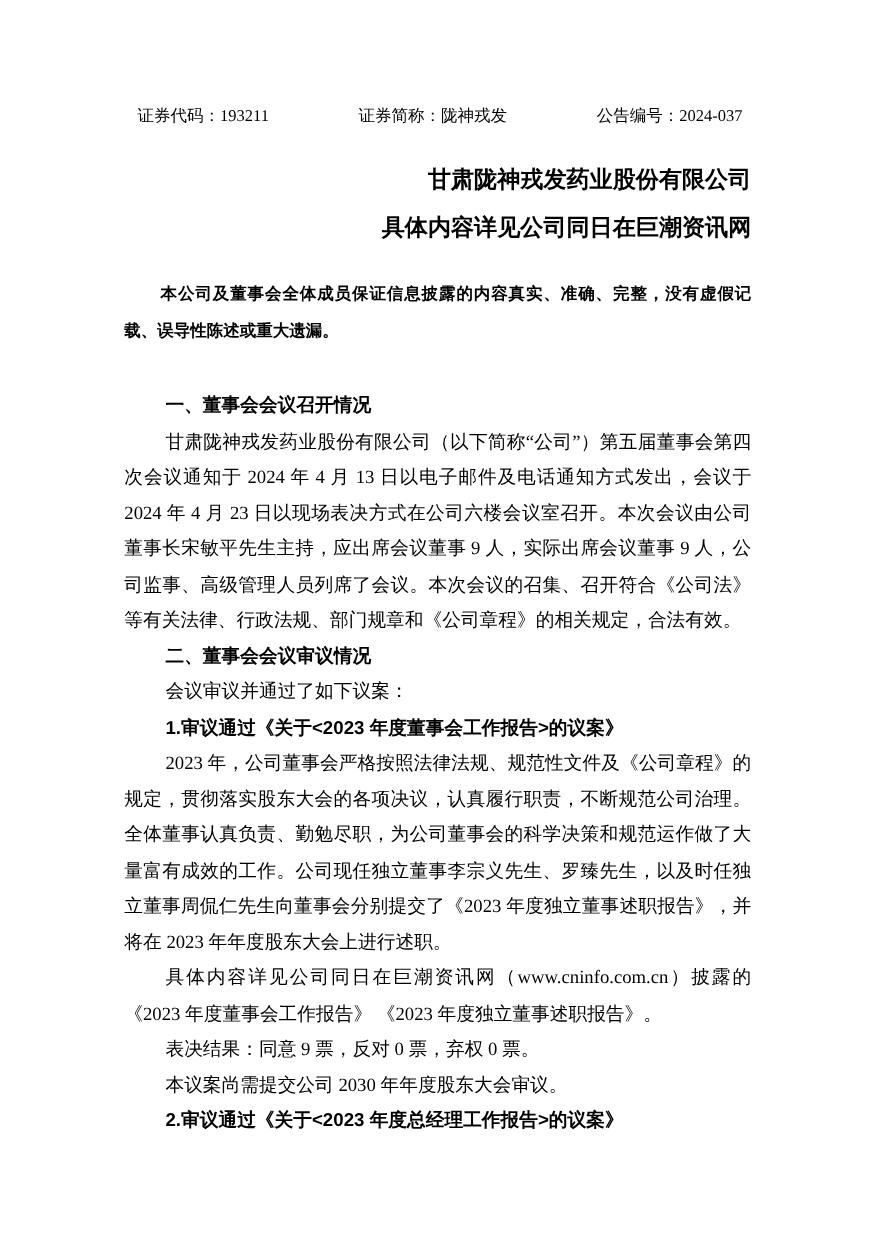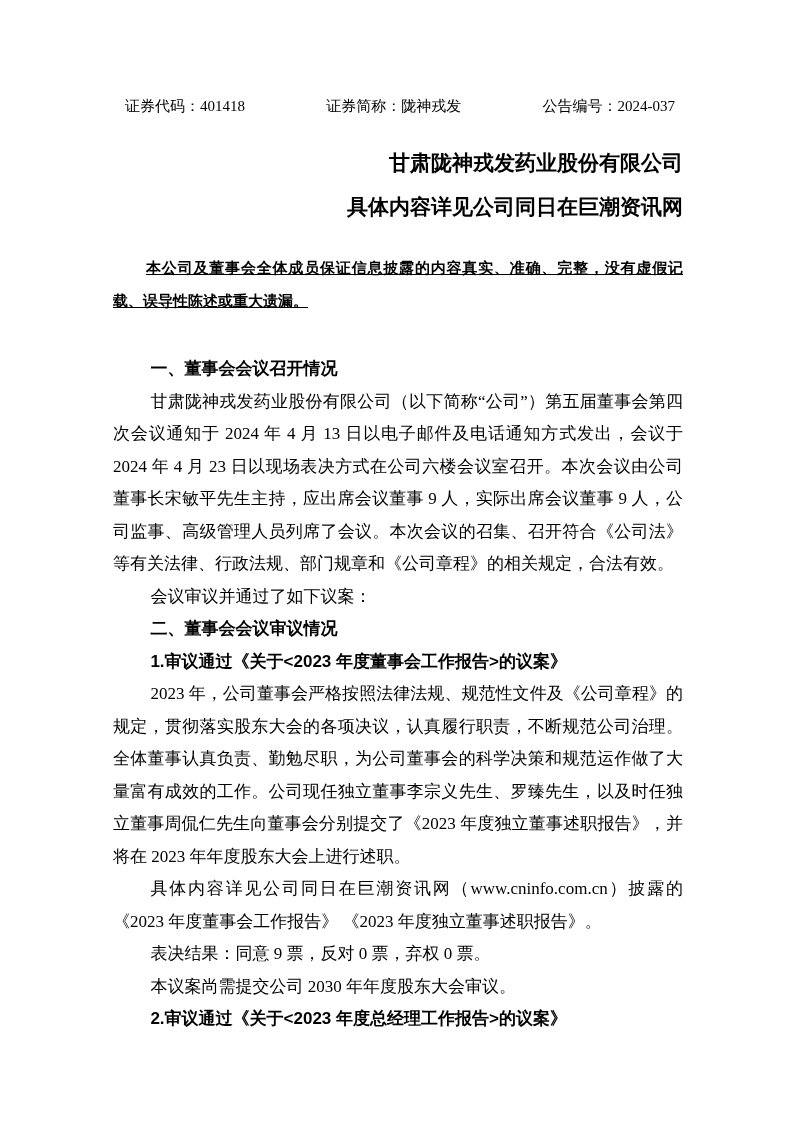--- a/index.html
+++ b/index.html
@@ -38,56 +38,55 @@
   .title-1 { margin-top: 35px; }
   .title-2 { margin-top: 18px; }
   .disclaimer {
     margin: 31px 0 0 0;
     font-size: 15px;
     line-height: 33px;
     font-weight: bold;
     text-indent: 2.2em;
     text-align: justify;
     font-family: "Liberation Sans", "DejaVu Sans", sans-serif;
-    text-decoration: underline;
   }
   .para {
     margin: 0;
     font-size: 17px;
     line-height: 32.5px;
     text-align: justify;
     text-indent: 2.2em;
   }
   .heading {
     font-weight: bold;
     font-family: "Liberation Sans", "DejaVu Sans", sans-serif;
   }
   .first-heading { margin-top: 36px; }
 </style>
 </head>
 <body>
 
 <div class="page">
 
   <div class="sec-header">
-    <span class="sec-item">证券代码：401418</span>
+    <span class="sec-item">证券代码：193211</span>
     <span class="sec-item">证券简称：陇神戎发</span>
     <span class="sec-item">公告编号：2024-037</span>
   </div>
 
   <div class="doc-title title-1">甘肃陇神戎发药业股份有限公司</div>
   <div class="doc-title title-2">具体内容详见公司同日在巨潮资讯网</div>
 
   <p class="disclaimer">本公司及董事会全体成员保证信息披露的内容真实、准确、完整，没有虚假记载、误导性陈述或重大遗漏。</p>
 
   <p class="para heading first-heading">一、董事会会议召开情况</p>
   <p class="para">甘肃陇神戎发药业股份有限公司（以下简称“公司”）第五届董事会第四次会议通知于 2024 年 4 月 13 日以电子邮件及电话通知方式发出，会议于 2024 年 4 月 23 日以现场表决方式在公司六楼会议室召开。本次会议由公司董事长宋敏平先生主持，应出席会议董事 9 人，实际出席会议董事 9 人，公司监事、高级管理人员列席了会议。本次会议的召集、召开符合《公司法》等有关法律、行政法规、部门规章和《公司章程》的相关规定，合法有效。</p>
 
+  <p class="para heading">二、董事会会议审议情况</p>
   <p class="para">会议审议并通过了如下议案：</p>
-  <p class="para heading">二、董事会会议审议情况</p>
 
   <p class="para heading">1.审议通过《关于&lt;2023 年度董事会工作报告&gt;的议案》</p>
   <p class="para">2023 年，公司董事会严格按照法律法规、规范性文件及《公司章程》的规定，贯彻落实股东大会的各项决议，认真履行职责，不断规范公司治理。全体董事认真负责、勤勉尽职，为公司董事会的科学决策和规范运作做了大量富有成效的工作。公司现任独立董事李宗义先生、罗臻先生，以及时任独立董事周侃仁先生向董事会分别提交了《2023 年度独立董事述职报告》，并将在 2023 年年度股东大会上进行述职。</p>
   <p class="para">具体内容详见公司同日在巨潮资讯网（www.cninfo.com.cn）披露的《2023 年度董事会工作报告》 《2023 年度独立董事述职报告》。</p>
   <p class="para">表决结果：同意 9 票，反对 0 票，弃权 0 票。</p>
   <p class="para">本议案尚需提交公司 2030 年年度股东大会审议。</p>
 
   <p class="para heading">2.审议通过《关于&lt;2023 年度总经理工作报告&gt;的议案》</p>
 
 </div>

